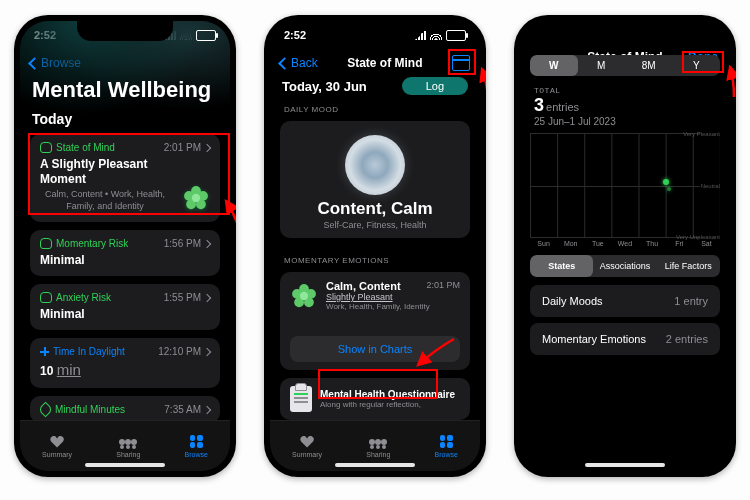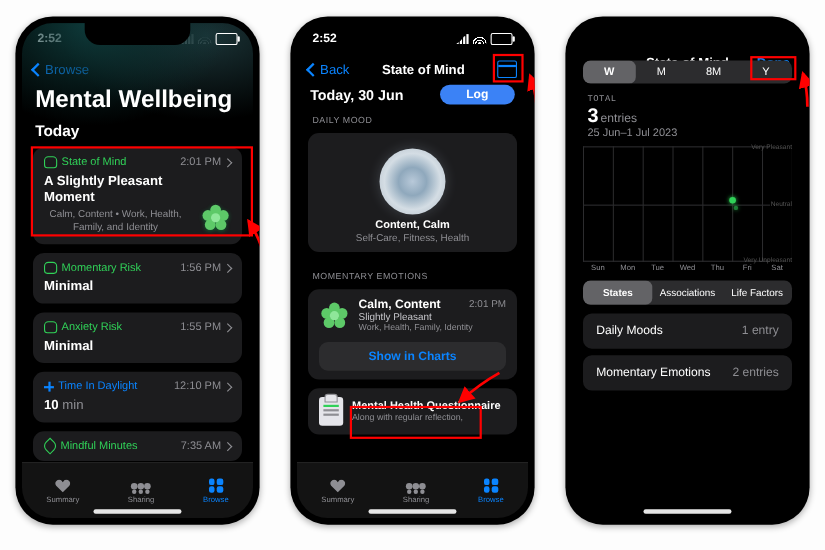--- a/index.html
+++ b/index.html
@@ -88,33 +88,33 @@
   .tab.active{ color:#0a84ff; }
   .tab .ic{ width:18px;height:14px;display:flex;align-items:center;justify-content:center;}
   .heart{width:14px;height:12px;background:#8e8e93;clip-path:path('M7 12 L1 6 Q-1 3 2 1 Q5 -1 7 3 Q9 -1 12 1 Q15 3 13 6 Z');}
   .people{display:flex;gap:-2px;}
   .people span{width:6px;height:6px;background:#8e8e93;border-radius:50%;box-shadow:0 5px 0 -1px #8e8e93;}
   .grid4{width:13px;height:13px;display:grid;grid-template:1fr 1fr/1fr 1fr;gap:1.5px;}
   .grid4 span{background:#8e8e93;border-radius:2px;}
   .tab.active .grid4 span{background:#0a84ff;}
   .home-ind{position:absolute;bottom:4px;left:50%;transform:translateX(-50%);width:80px;height:4px;background:#fff;border-radius:3px;opacity:.9;}
   
-  .log-btn{background:#3b82f6;color:#fff;font-size:11px;font-weight:700;padding:3px 24px;border-radius:12px;}
+  .log-btn{background:#0f766e;color:#fff;font-size:11px;font-weight:400;padding:3px 24px;border-radius:12px;}
   .sect-label{font-size:8px;color:#8e8e93;letter-spacing:.5px;padding:10px 14px 4px;text-transform:uppercase;}
   .mood-circle{
     width:60px;height:60px;border-radius:50%;margin:6px auto 4px;
     background:radial-gradient(circle at 50% 50%,#b8c9d9 0%,#8fa8bc 30%,#d4dde4 60%,#aeb9c4 100%);
     box-shadow:0 0 12px rgba(200,220,240,.2);
   }
   .center-txt{text-align:center;}
   .mom-row{display:flex;gap:8px;align-items:center;}
   .mom-flower{width:28px;height:28px;flex-shrink:0;}
   .show-btn{
-    display:block;text-align:center;color:#0a84ff;font-size:11px;font-weight:700;
-    background:#2c2c2e;padding:7px;border-radius:8px;margin:8px 0 0;
+    display:block;text-align:center;color:#0a84ff;font-size:11px;font-weight:400;
+    background:#2c2c2e;padding:7px;border-radius:8px;margin:24px 0 0;
   }
   .quest-row{display:flex;gap:8px;align-items:center;background:#1c1c1e;border-radius:10px;margin:6px 10px;padding:8px 10px;}
   .clip-ic{width:22px;height:26px;background:#e5e5ea;border-radius:3px;position:relative;flex-shrink:0;}
   .clip-ic:before{content:'';position:absolute;top:-3px;left:5px;width:10px;height:6px;border:1.5px solid #8e8e93;border-radius:3px 3px 0 0;background:#e5e5ea;}
   .clip-ic:after{content:'';position:absolute;top:7px;left:4px;right:4px;height:2px;background:#30d158;box-shadow:0 4px 0 #8e8e93,0 8px 0 #8e8e93;}
   
   .seg {
     display:flex;background:#2c2c2e;border-radius:7px;margin:4px 10px;overflow:hidden;font-size:10px;
   }
   .seg div{flex:1;text-align:center;padding:5px 0;color:#fff;}
@@ -258,21 +258,21 @@
         <div class="card-hdr">
           <span class="lbl blue">
               <span class="plus-ic"></span>
               <span>Time In Daylight</span>
             </span>
           <span class="time">
               <span>12:10 PM</span>
               <span class="chev-right"></span>
             </span>
         </div>
-        <div class="card-title"><span>10</span> <span style="font-size:12px;color:#8e8e93;font-weight:400;">min</span></div>
+        <div class="card-title"><span>10</span> <span style="font-size:15px;color:#8e8e93;font-weight:400;text-decoration:underline;">min</span></div>
       </div>
 
       <div class="card" style="margin-bottom:0;">
         <div class="card-hdr">
           <span class="lbl">
               <span class="leaf-ic"></span>
               <span>Mindful Minutes</span>
             </span>
           <span class="time">
               <span>7:35 AM</span>
@@ -356,21 +356,21 @@
 
     <div class="scroll-area">
       <div style="display:flex;justify-content:space-between;align-items:center;padding:4px 12px 0;">
         <span style="font-size:13px;font-weight:700;">Today, 30 Jun</span>
         <span class="log-btn">Log</span>
       </div>
 
       <div class="sect-label">DAILY MOOD</div>
       <div class="card center-txt">
         <div class="mood-circle"></div>
-        <div style="font-size:10px;font-weight:600;">Content, Calm</div>
+        <div style="font-size:17px;font-weight:600;">Content, Calm</div>
         <div style="font-size:9px;color:#8e8e93;margin-top:1px;">Self-Care, Fitness, Health</div>
       </div>
 
       <div class="sect-label">MOMENTARY EMOTIONS</div>
       <div class="card">
         <div class="mom-row">
           <div class="mom-flower">
             <svg viewBox="0 0 40 40">
                 <g fill="#5dc968">
                   <circle cx="20" cy="10" r="7"></circle>
@@ -380,21 +380,21 @@
                   <circle cx="10" cy="17" r="7"></circle>
                   <circle cx="20" cy="20" r="6" fill="#8fe79a"></circle>
                 </g>
               </svg>
           </div>
           <div style="flex:1;">
             <div style="display:flex;justify-content:space-between;">
               <span style="font-size:11px;font-weight:600;">Calm, Content</span>
               <span style="font-size:9px;color:#8e8e93;">2:01 PM</span>
             </div>
-            <div style="font-size:9px;color:#c7c7cc;">Slightly Pleasant</div>
+            <div style="font-size:9px;color:#c7c7cc;text-decoration:underline;">Slightly Pleasant</div>
             <div style="font-size:8px;color:#8e8e93;line-height:1.2;">Work, Health, Family, Identity</div>
           </div>
         </div>
         <div class="show-btn">Show in Charts</div>
       </div>
 
       <div class="quest-row">
         <div class="clip-ic"></div>
         <div>
           <div style="font-size:10px;font-weight:600;">Mental Health Questionnaire</div>

